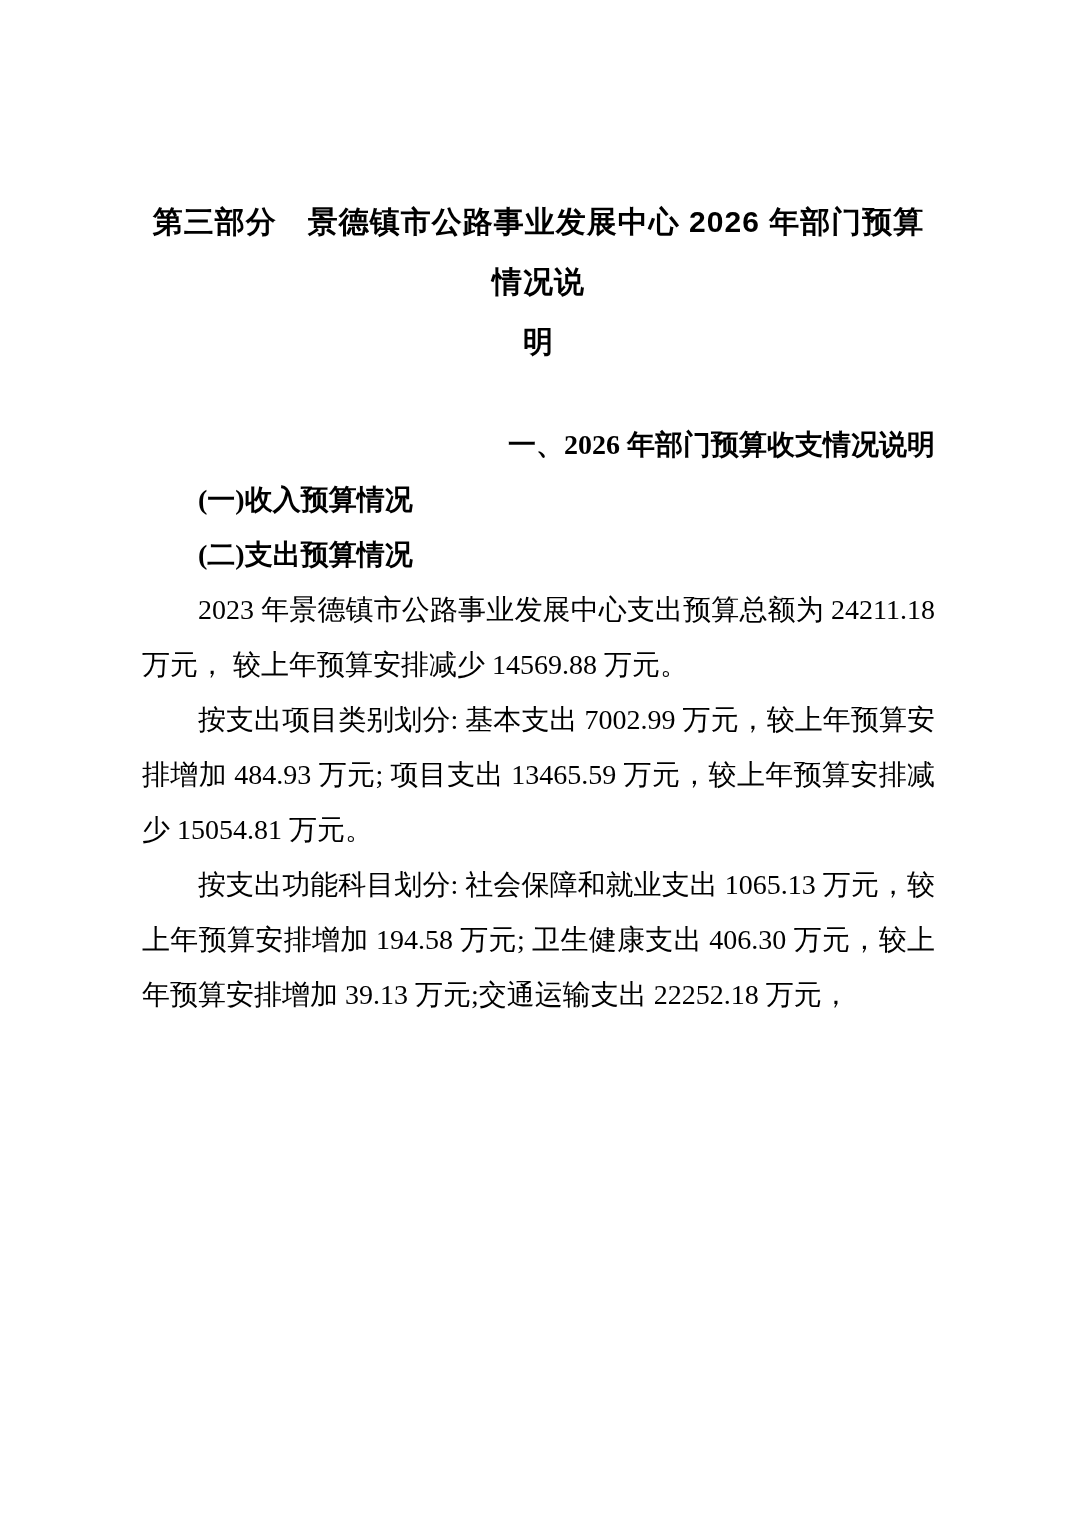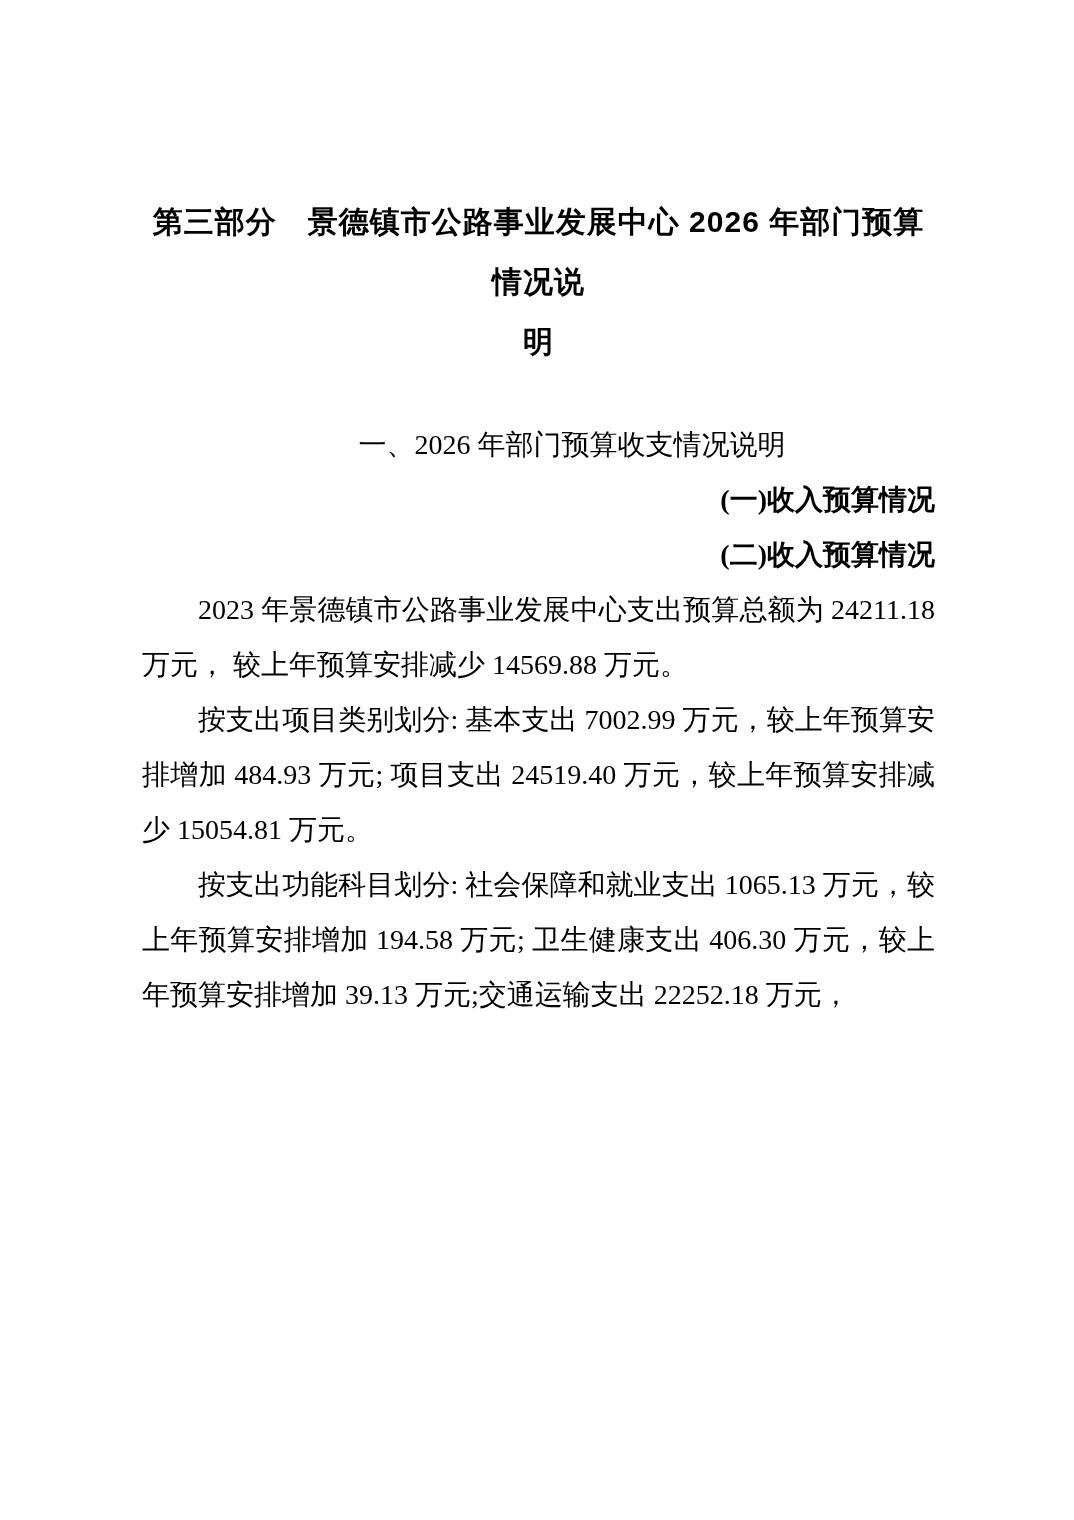--- a/index.html
+++ b/index.html
@@ -28,46 +28,46 @@
   }
   .doc-title .title-line { display: block; }
   .para {
     font-size: 28px;
     line-height: 55px;
     text-align: justify;
     text-justify: inter-character;
   }
   .para.body-para { text-indent: 2em; }
   .para.heading-level-1 {
-    font-weight: normal;
+    font-weight: bold;
     text-indent: 2.4em;
-    text-align: center;
+    text-align: right;
   }
   .para.heading-level-2 {
     font-weight: bold;
     text-indent: 2em;
-    text-align: right;
+    text-align: left;
   }
 </style>
 </head>
 <body>
 
 <div class="page">
 
   <h1 class="doc-title">
     <span class="title-line">第三部分　景德镇市公路事业发展中心 2026 年部门预算情况说</span>
     <span class="title-line">明</span>
   </h1>
 
   <p class="para heading-level-1">一、2026 年部门预算收支情况说明</p>
 
   <p class="para heading-level-2">(一)收入预算情况</p>
 
 
-  <p class="para heading-level-2">(二)收入预算情况</p>
+  <p class="para heading-level-2">(二)支出预算情况</p>
 
   <p class="para body-para">2023 年景德镇市公路事业发展中心支出预算总额为 24211.18 万元， 较上年预算安排减少 14569.88 万元。</p>
 
-  <p class="para body-para">按支出项目类别划分: 基本支出 7002.99 万元，较上年预算安排增加 484.93 万元; 项目支出 24519.40 万元，较上年预算安排减少 15054.81 万元。</p>
+  <p class="para body-para">按支出项目类别划分: 基本支出 7002.99 万元，较上年预算安排增加 484.93 万元; 项目支出 13465.59 万元，较上年预算安排减少 15054.81 万元。</p>
 
   <p class="para body-para">按支出功能科目划分: 社会保障和就业支出 1065.13 万元，较上年预算安排增加 194.58 万元; 卫生健康支出 406.30 万元，较上年预算安排增加 39.13 万元;交通运输支出 22252.18 万元，</p>
 
 </div>
 
 </body></html>

